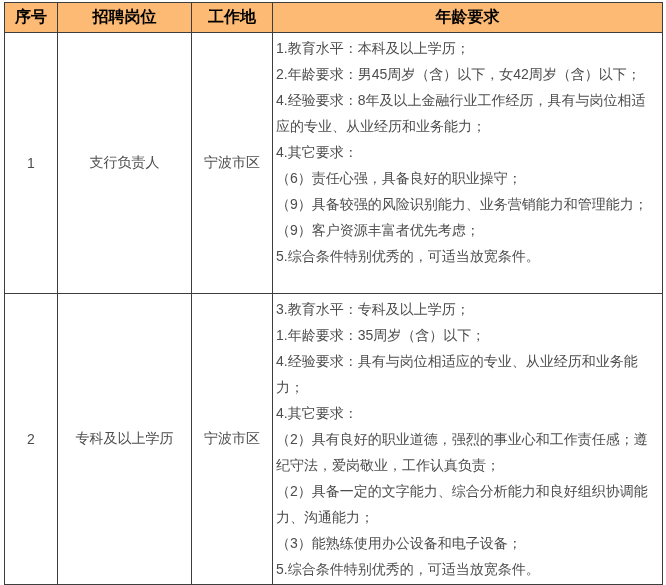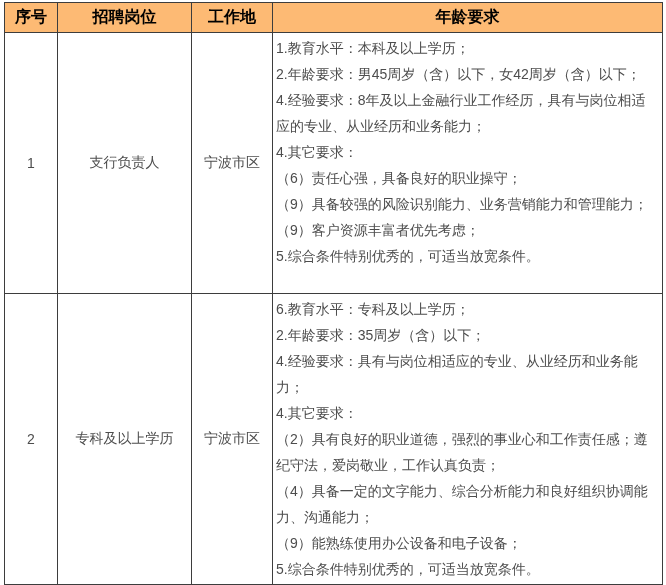--- a/index.html
+++ b/index.html
@@ -94,24 +94,24 @@
         <div class="req-line">（9）具备较强的风险识别能力、业务营销能力和管理能力；</div>
         <div class="req-line">（9）客户资源丰富者优先考虑；</div>
         <div class="req-line">5.综合条件特别优秀的，可适当放宽条件。</div>
       </td>
     </tr>
     <tr class="row-2">
       <td class="cell-center">2</td>
       <td class="cell-center">专科及以上学历</td>
       <td class="cell-center">宁波市区</td>
       <td class="cell-req">
-        <div class="req-line">6.教育水平：专科及以上学历；</div>
-        <div class="req-line">2.年龄要求：35周岁（含）以下；</div>
+        <div class="req-line">3.教育水平：专科及以上学历；</div>
+        <div class="req-line">1.年龄要求：35周岁（含）以下；</div>
         <div class="req-line">4.经验要求：具有与岗位相适应的专业、从业经历和业务能力；</div>
         <div class="req-line">4.其它要求：</div>
         <div class="req-line">（2）具有良好的职业道德，强烈的事业心和工作责任感；遵纪守法，爱岗敬业，工作认真负责；</div>
-        <div class="req-line">（4）具备一定的文字能力、综合分析能力和良好组织协调能力、沟通能力；</div>
-        <div class="req-line">（9）能熟练使用办公设备和电子设备；</div>
+        <div class="req-line">（2）具备一定的文字能力、综合分析能力和良好组织协调能力、沟通能力；</div>
+        <div class="req-line">（3）能熟练使用办公设备和电子设备；</div>
         <div class="req-line">5.综合条件特别优秀的，可适当放宽条件。</div>
       </td>
     </tr>
   </tbody>
 </table>
 
 </body></html>

